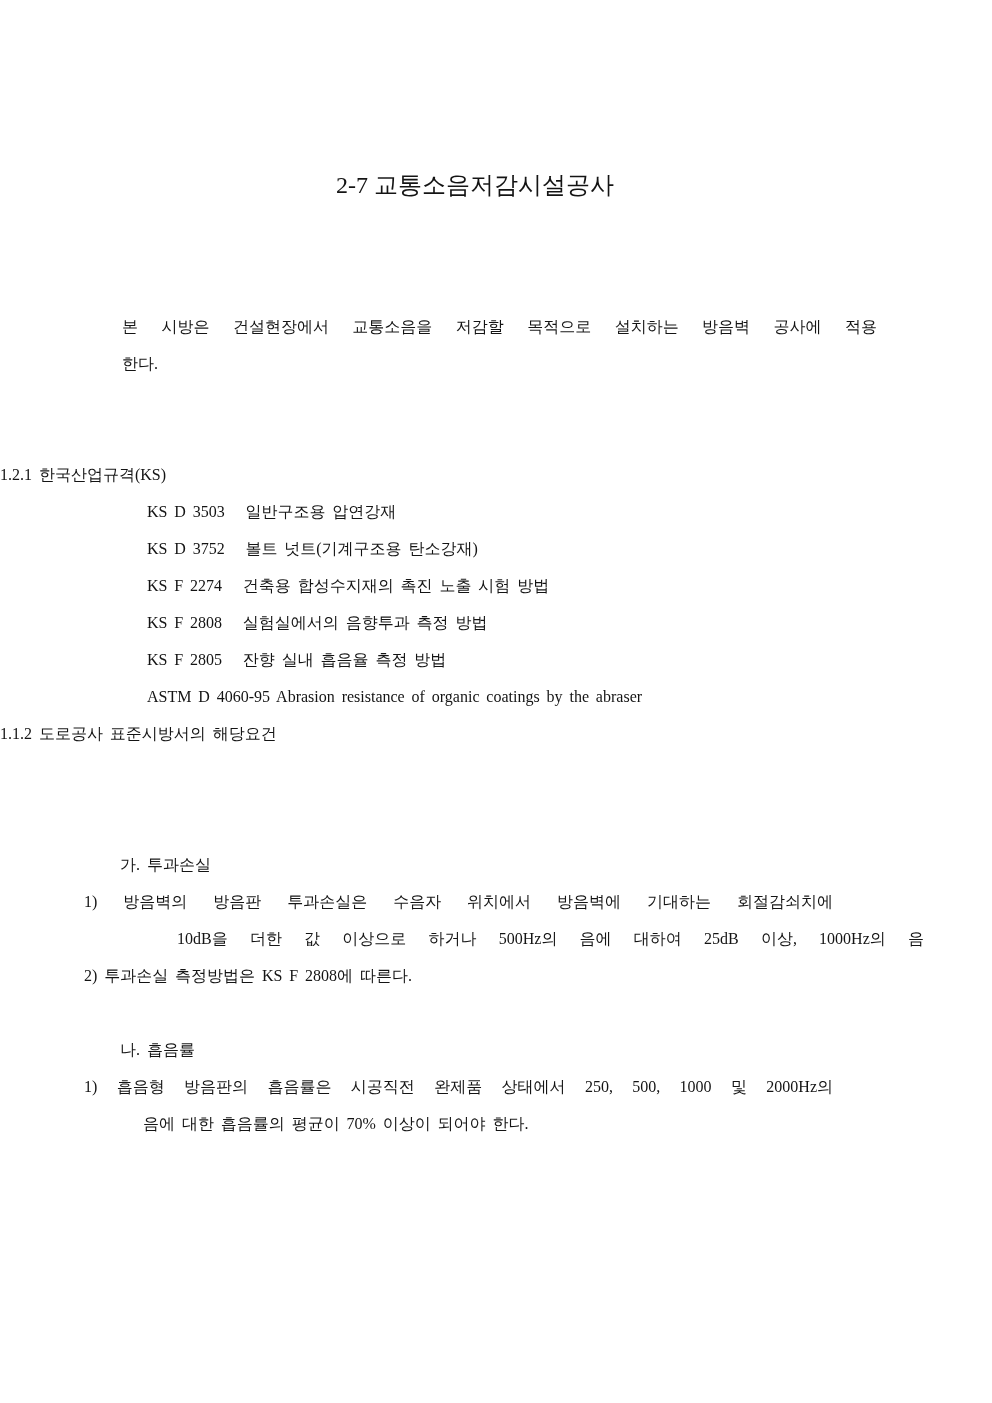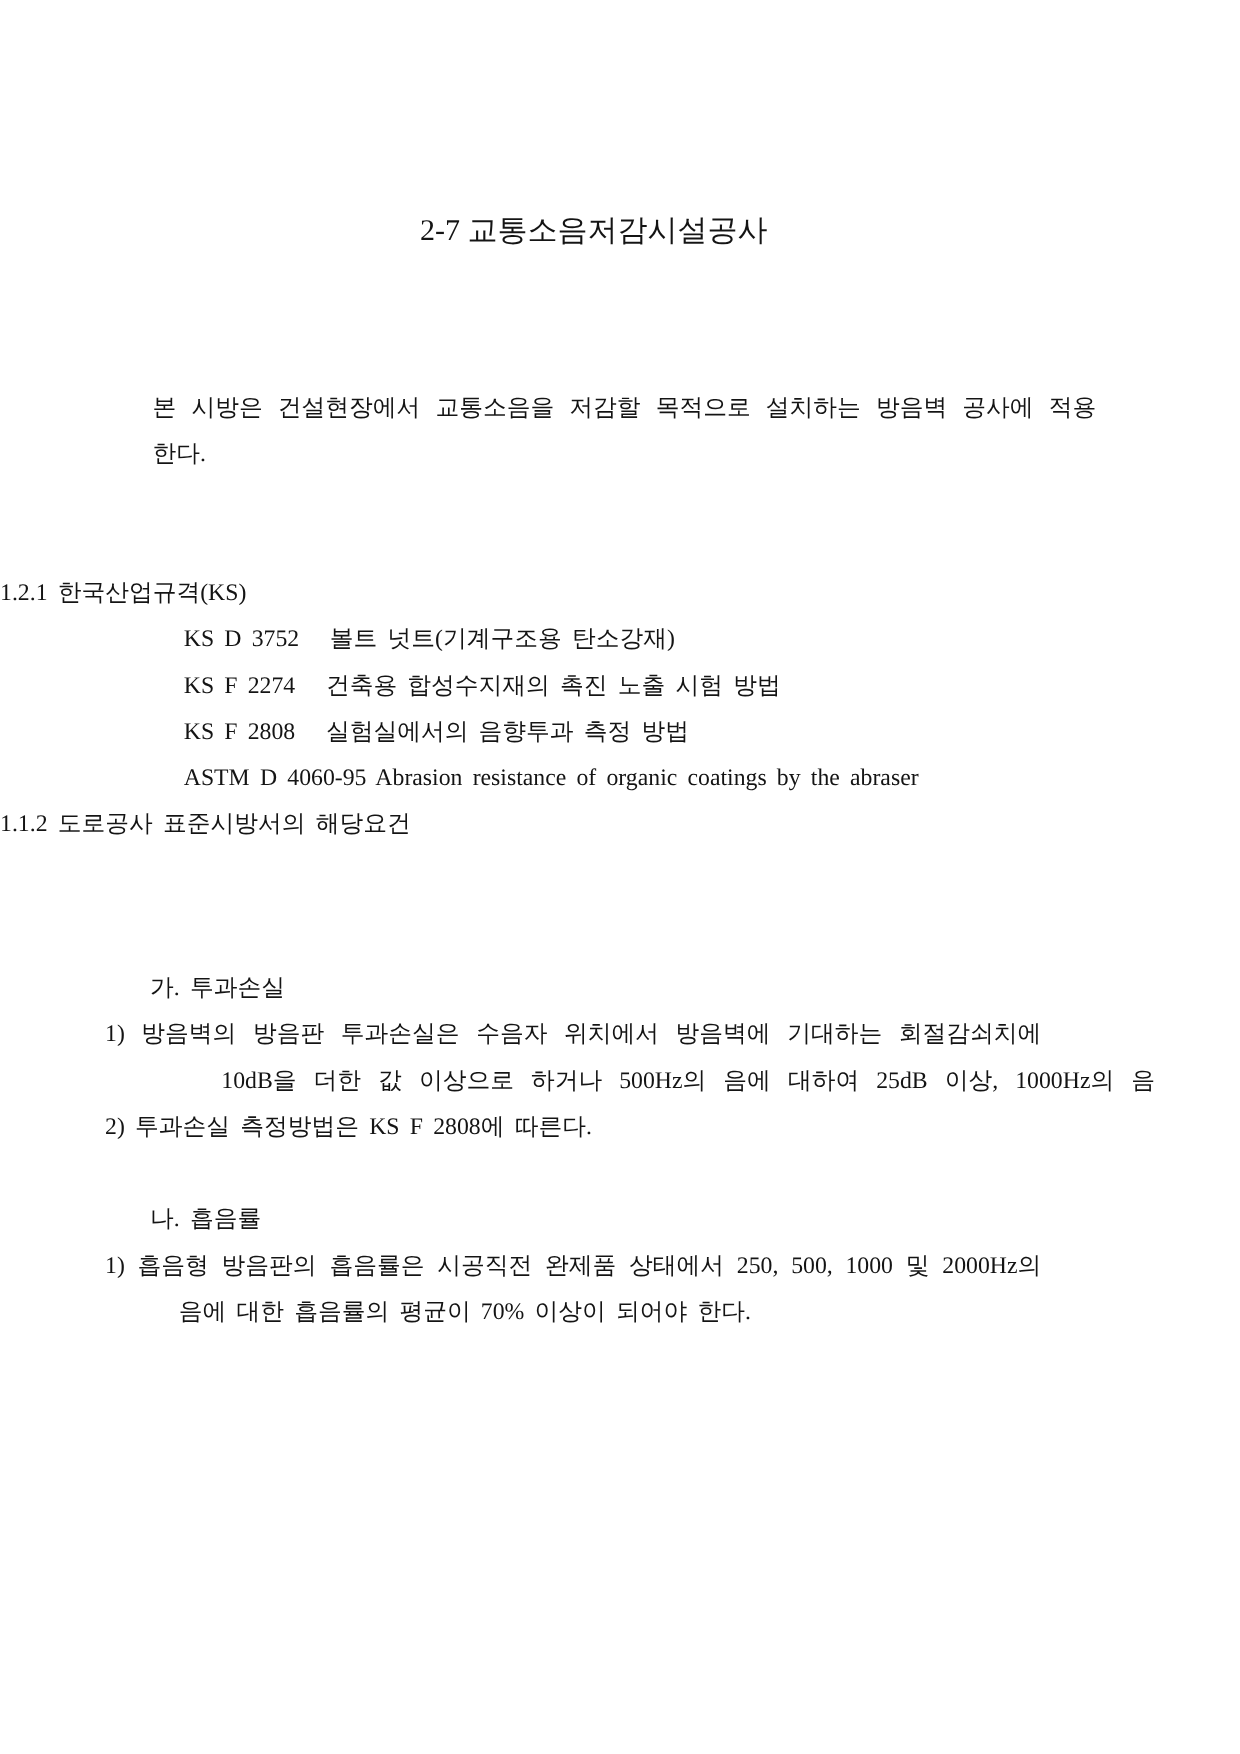--- a/index.html
+++ b/index.html
@@ -11,21 +11,21 @@
     background: #ffffff;
     color: #141414;
     font-family: "Liberation Serif", "DejaVu Serif", serif;
     box-sizing: border-box;
     padding-top: 165px;
     overflow: hidden;
   }
   .line {
     height: 37px;
     line-height: 37px;
-    font-size: 19px;
+    font-size: 16px;
     white-space: pre;
     word-spacing: 0.18em;
     overflow: hidden;
   }
   .title {
     width: 950px;
     height: 40px;
     line-height: 40px;
     font-size: 24px;
     text-align: center;
@@ -71,23 +71,25 @@
 
   <div class="line bodyp just">본 시방은 건설현장에서 교통소음을 저감할 목적으로 설치하는 방음벽 공사에 적용</div>
   <div class="line bodyp">한다.</div>
 
   <div class="line h2 gap-1">
     
   </div>
 
   <div class="line sub">1.2.1 한국산업규격(KS)</div>
 
+  <div class="line ref">KS D 3503   일반구조용 압연강재</div>
   <div class="line ref">KS D 3752   볼트 넛트(기계구조용 탄소강재)</div>
   <div class="line ref">KS F 2274   건축용 합성수지재의 촉진 노출 시험 방법</div>
   <div class="line ref">KS F 2808   실험실에서의 음향투과 측정 방법</div>
+  <div class="line ref">KS F 2805   잔향 실내 흡음율 측정 방법</div>
   <div class="line ref">ASTM D 4060-95 Abrasion resistance of organic coatings by the abraser</div>
 
   <div class="line sub">1.1.2 도로공사 표준시방서의 해당요건</div>
 
   <div class="line h2 gap-s">
     
   </div>
 
 
   <div class="line item gap-1">가. 투과손실</div>

